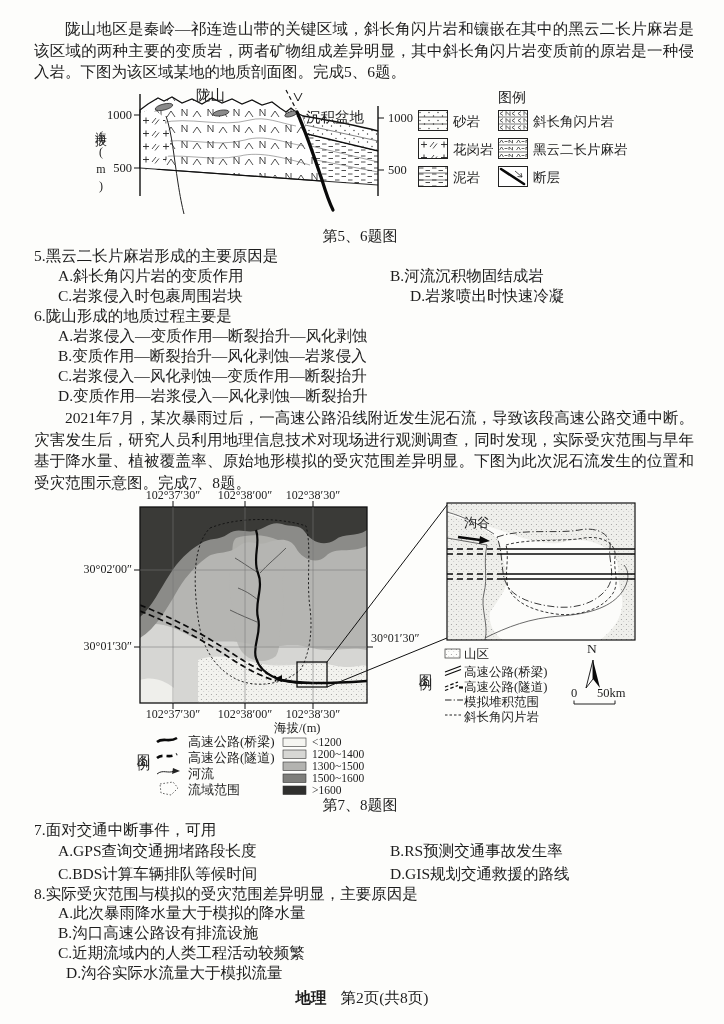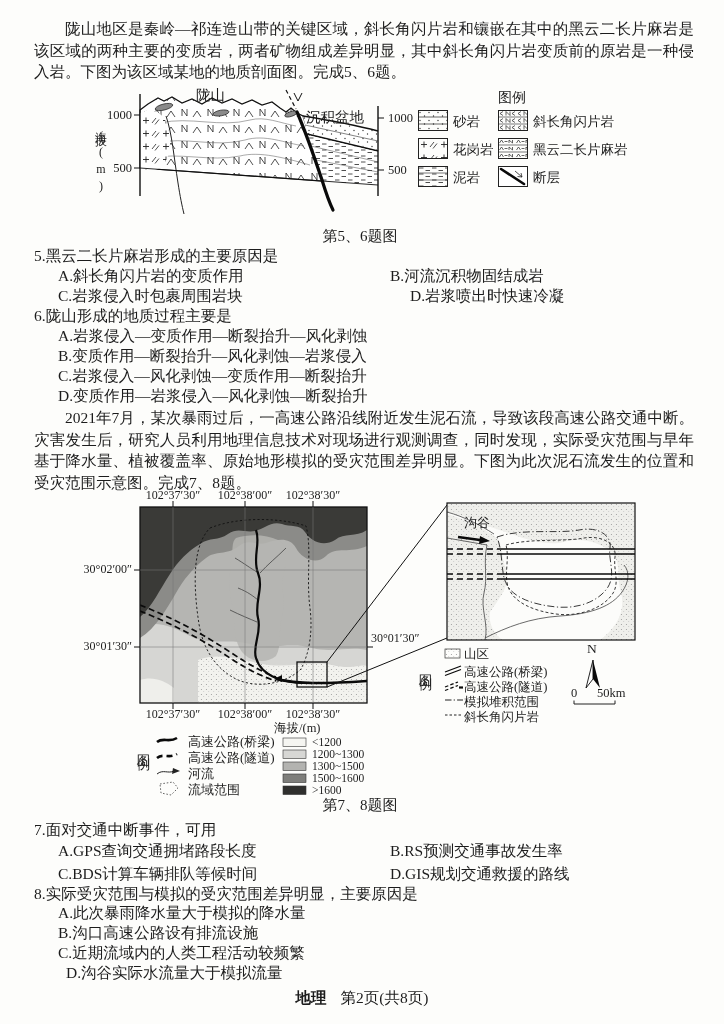--- a/index.html
+++ b/index.html
@@ -283,21 +283,21 @@
     <span class="t" style="left:537px;top:198px;font-size:12.5px;">50km</span>
 
     <span class="t vert" style="left:74px;top:256px;font-size:13.5px;">图例</span>
     <span class="t" style="left:128px;top:245px;font-size:13px;">高速公路(桥梁)</span>
     <span class="t" style="left:128px;top:261px;font-size:13px;">高速公路(隧道)</span>
     <span class="t" style="left:128px;top:277px;font-size:13px;">河流</span>
     <span class="t" style="left:128px;top:293px;font-size:13px;">流域范围</span>
 
     <span class="t" style="left:214px;top:232px;font-size:12.5px;">海拔/(m)</span>
     <span class="t" style="left:252px;top:248px;font-size:11.5px;">&lt;1200</span>
-    <span class="t" style="left:252px;top:260px;font-size:11.5px;">1200~1300</span>
+    <span class="t" style="left:252px;top:260px;font-size:11.5px;">1200~1400</span>
     <span class="t" style="left:252px;top:272px;font-size:11.5px;">1300~1500</span>
     <span class="t" style="left:252px;top:284px;font-size:11.5px;">1500~1600</span>
     <span class="t" style="left:252px;top:296px;font-size:11.5px;">&gt;1600</span>
     <span class="t cap" style="left:220px;top:308px;width:160px;">第7、8题图</span>
   </div>
 
   <span class="t stem" style="left:34px;top:820px;"><span>7.</span><span>面对交通中断事件，可用</span></span>
   <span class="t opt" style="left:58px;top:841px;">A.GPS查询交通拥堵路段长度</span>
   <span class="t opt" style="left:390px;top:841px;">B.RS预测交通事故发生率</span>
   <span class="t opt" style="left:58px;top:864px;">C.BDS计算车辆排队等候时间</span>

